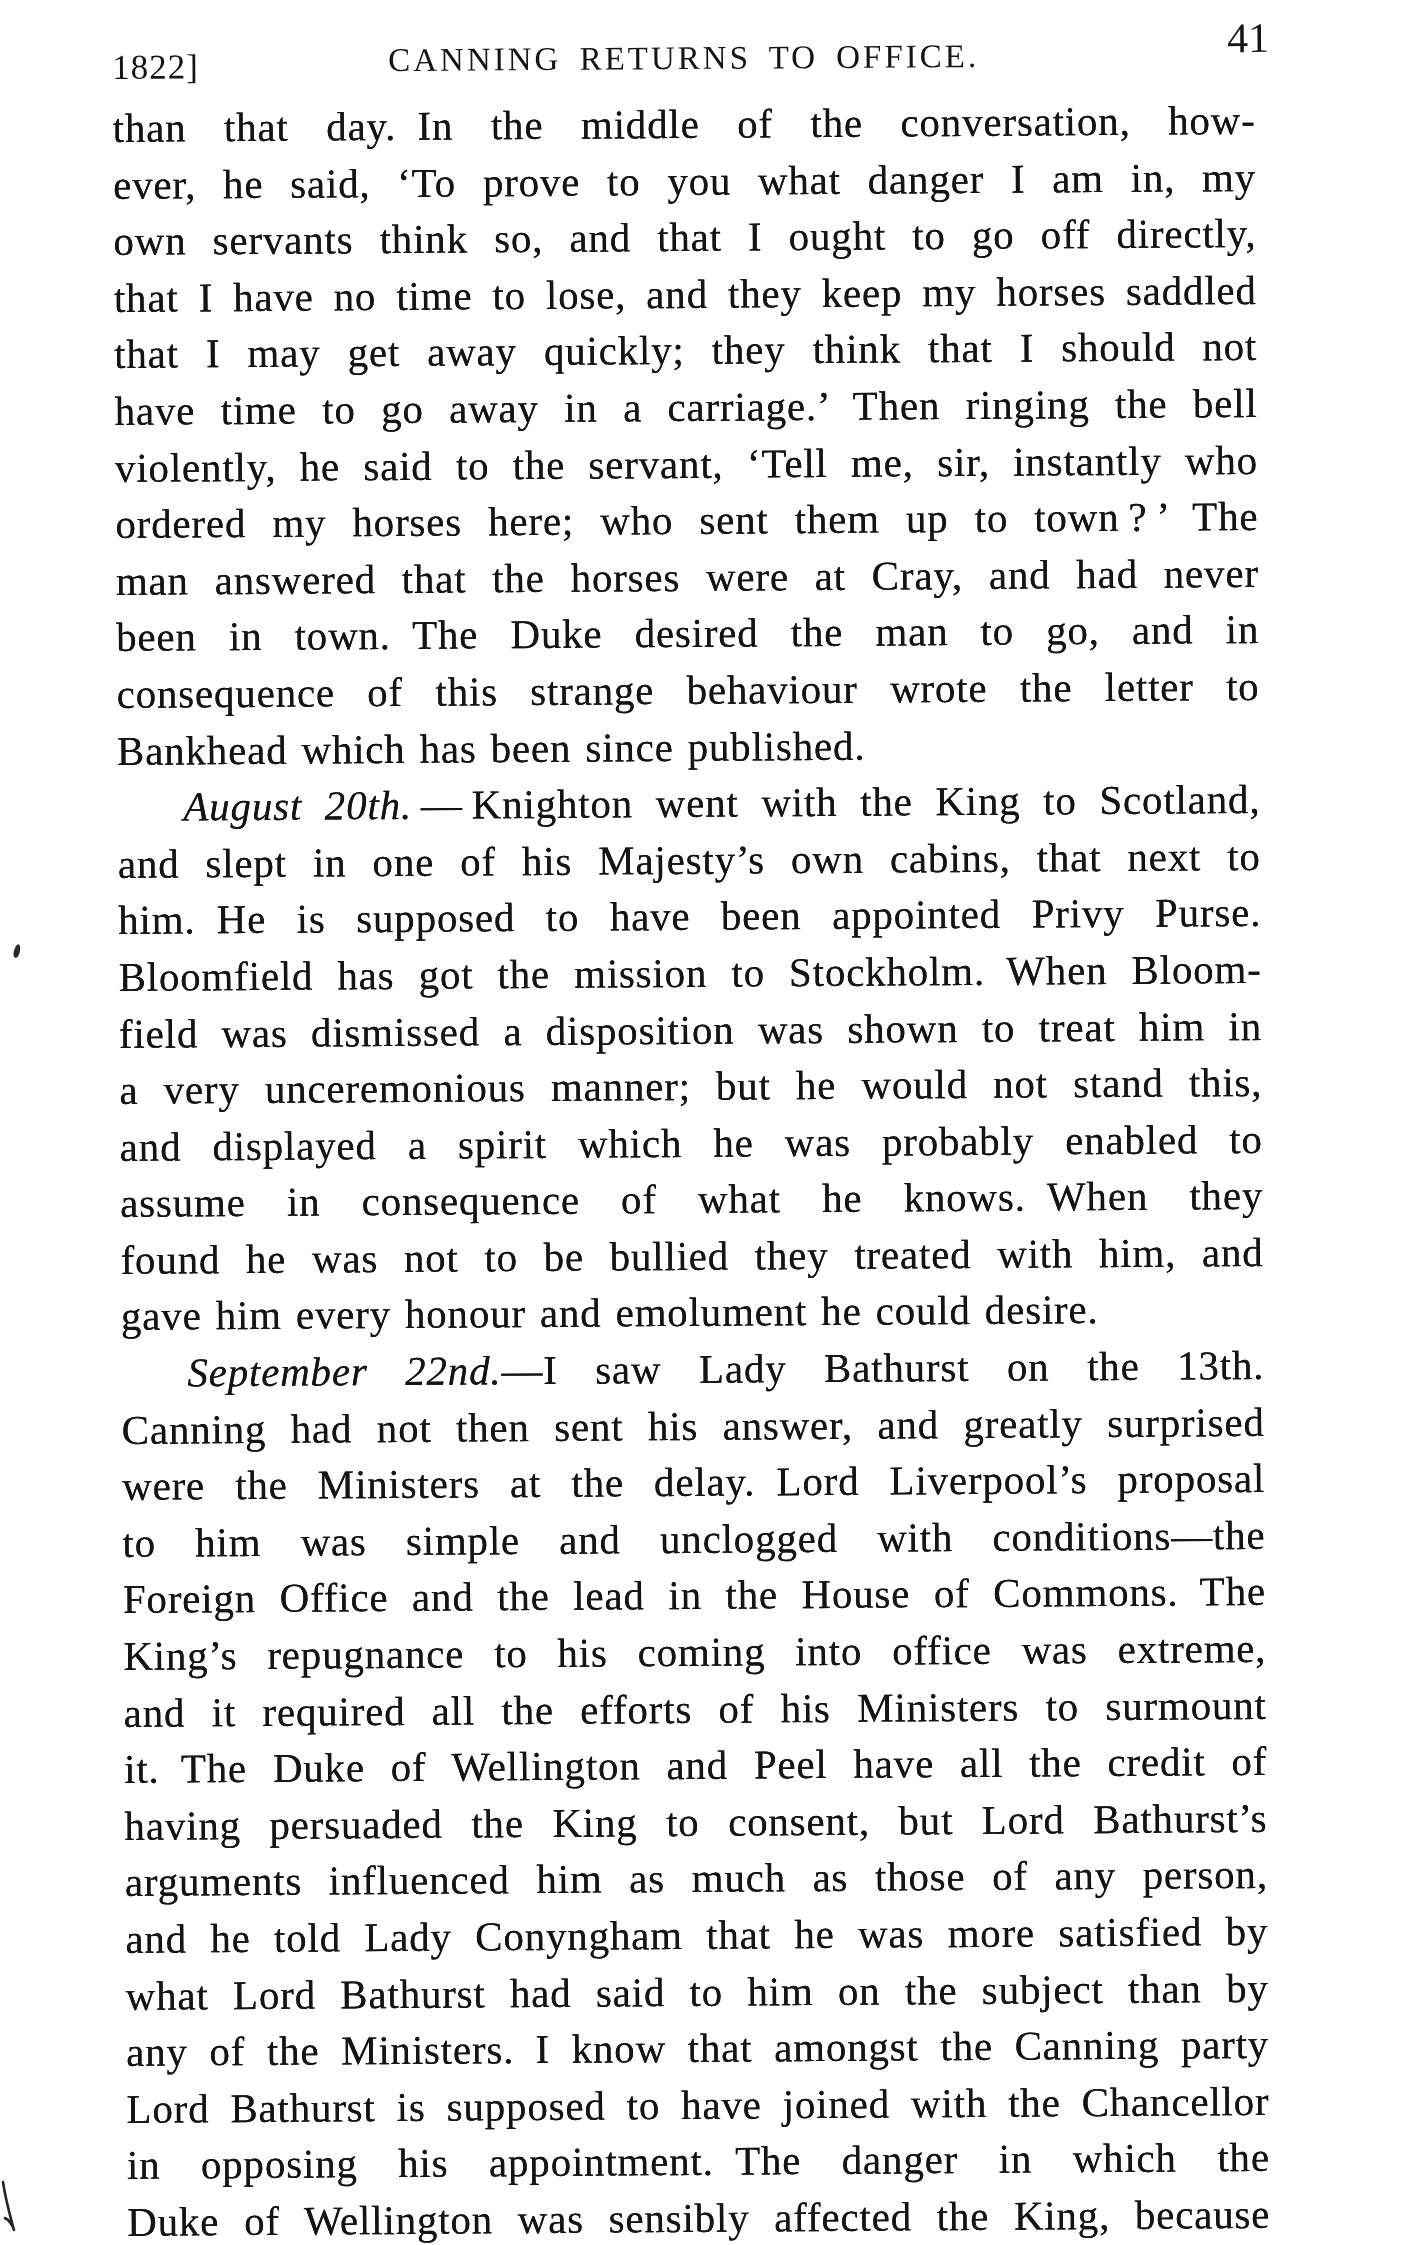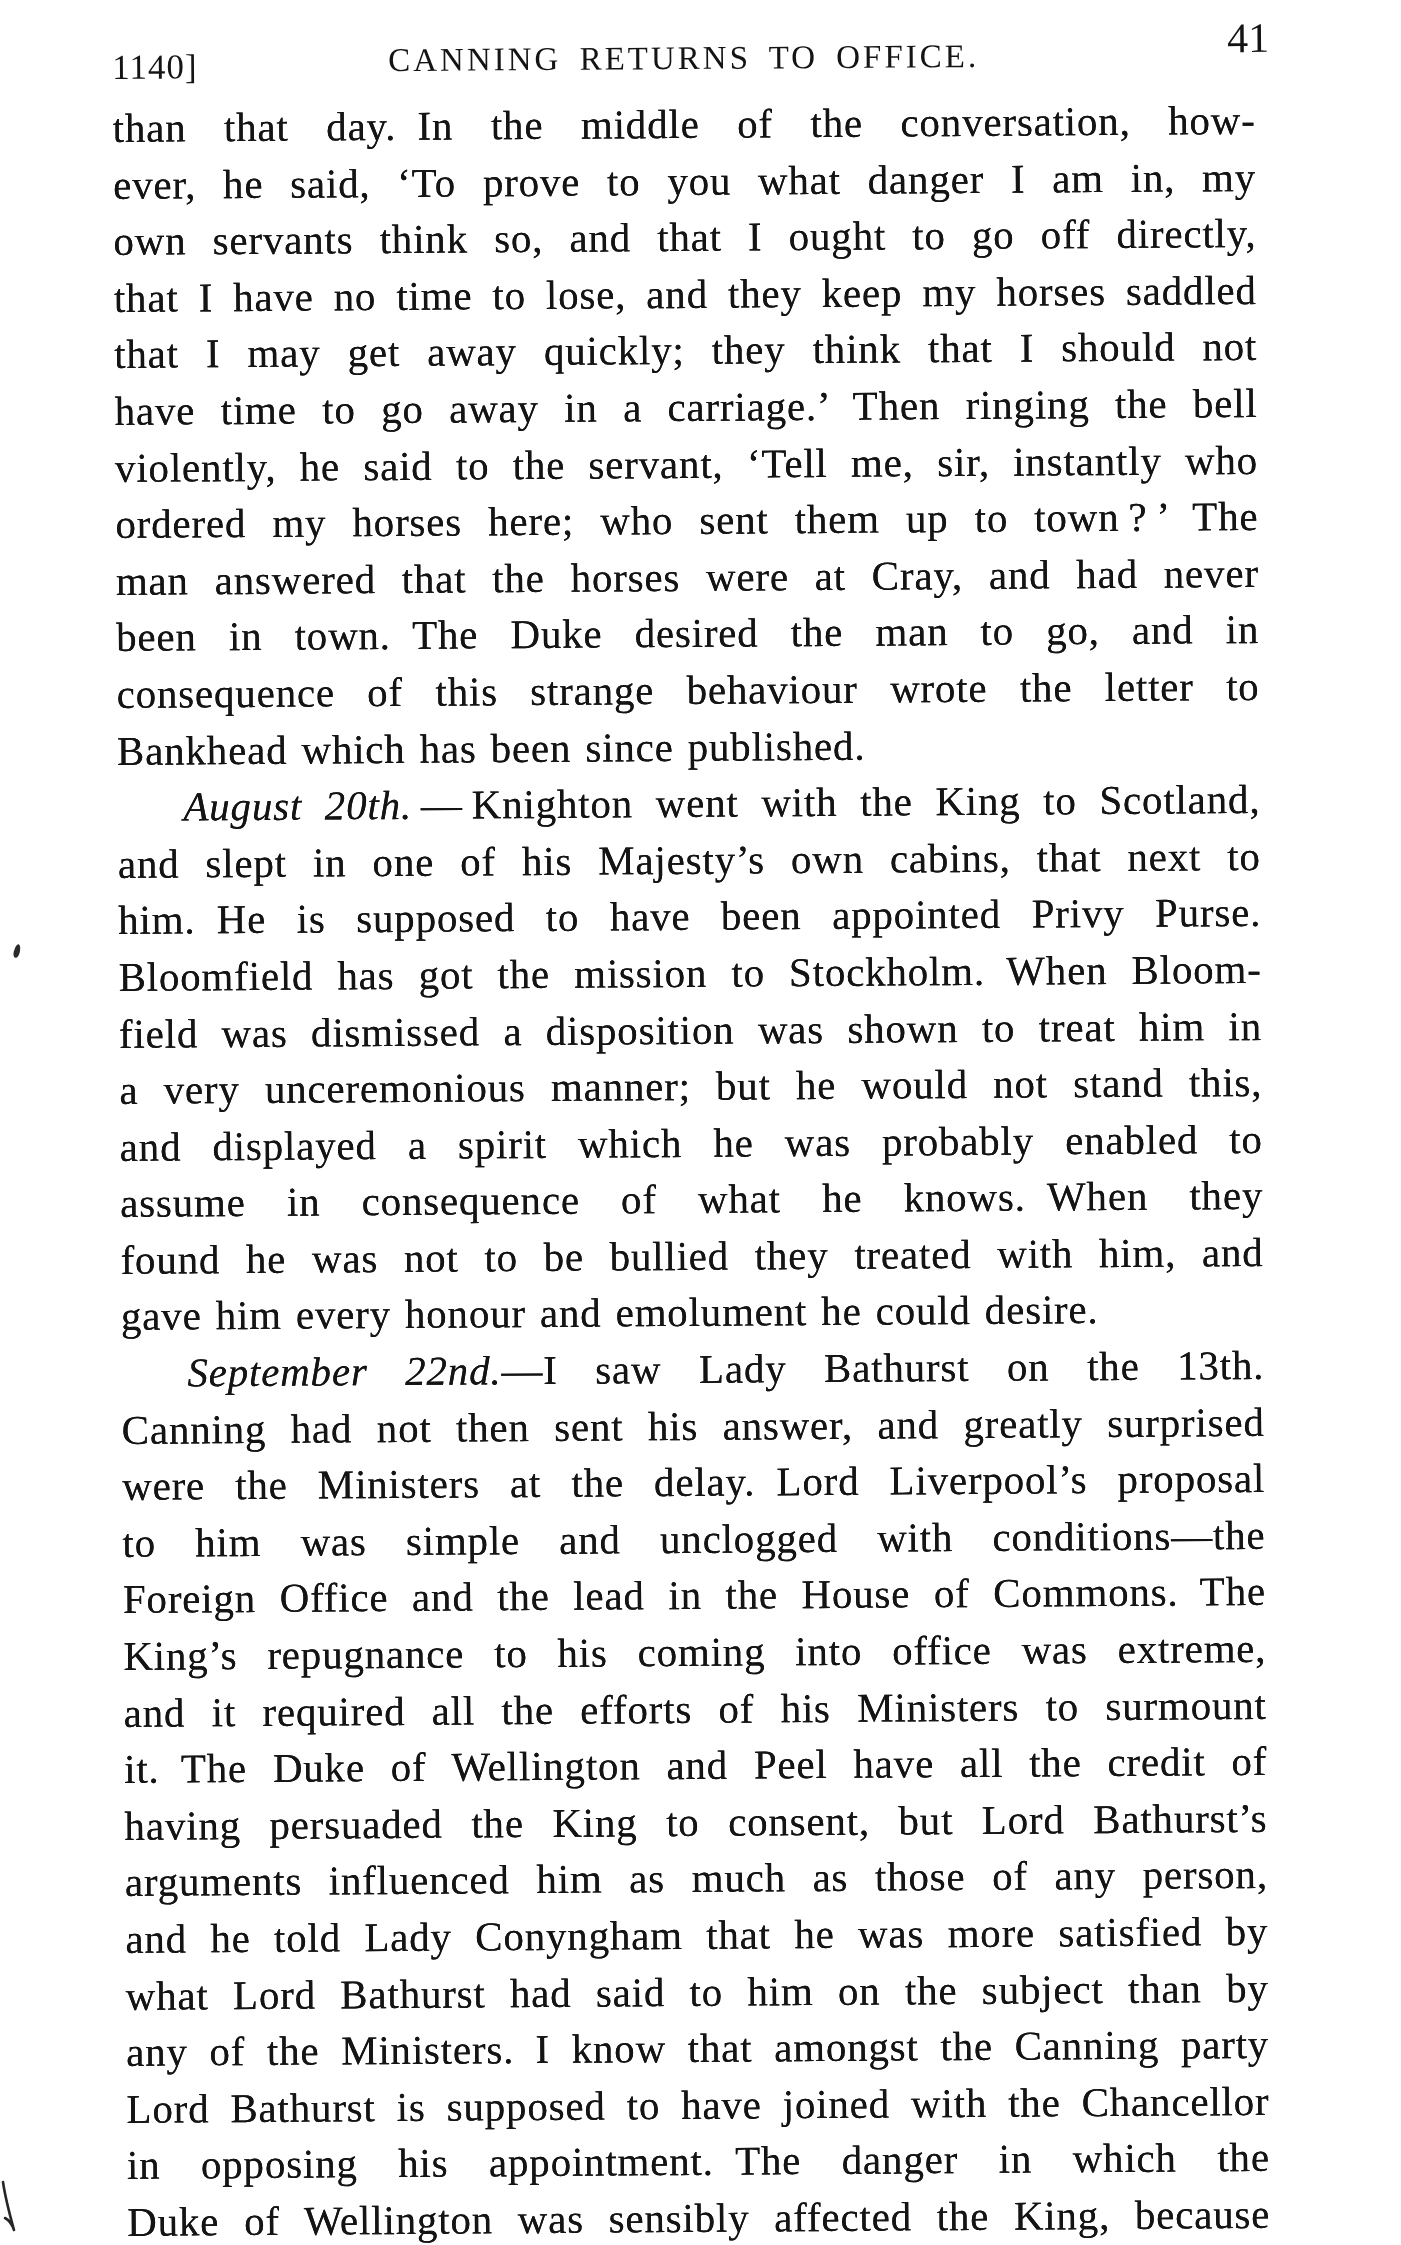--- a/index.html
+++ b/index.html
@@ -89,21 +89,21 @@
     width: 18px;
     height: 60px;
   }
 </style>
 </head>
 <body>
 
 <div class="sheet">
   <div class="content">
     <div class="page-header">
-      <span class="folio-year">1140]</span>
+      <span class="folio-year">1822]</span>
       <span class="running-title">CANNING RETURNS TO OFFICE.</span>
       <span class="page-number">41</span>
     </div>
     <div class="page-body">
         <div class="paragraph">
           <div class="line">than that day. In the middle of the conversation, how-</div>
           <div class="line">ever, he said, ‘To prove to you what danger I am in, my</div>
           <div class="line">own servants think so, and that I ought to go off directly,</div>
           <div class="line">that I have no time to lose, and they keep my horses saddled</div>
           <div class="line">that I may get away quickly; they think that I should not</div>

